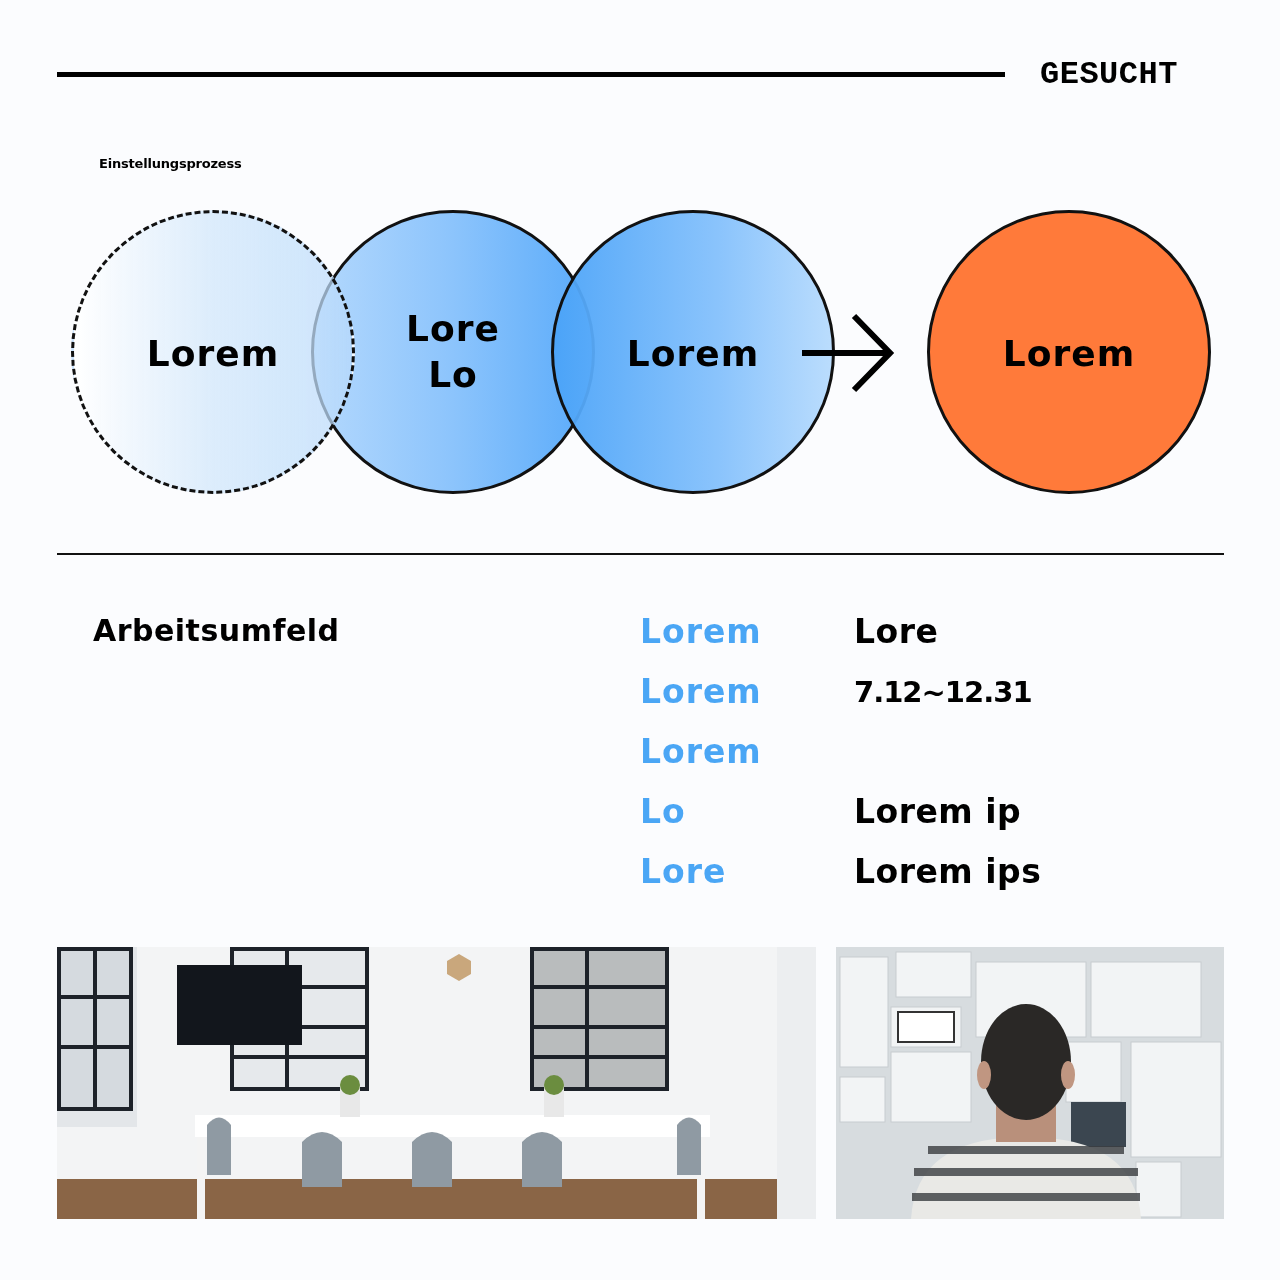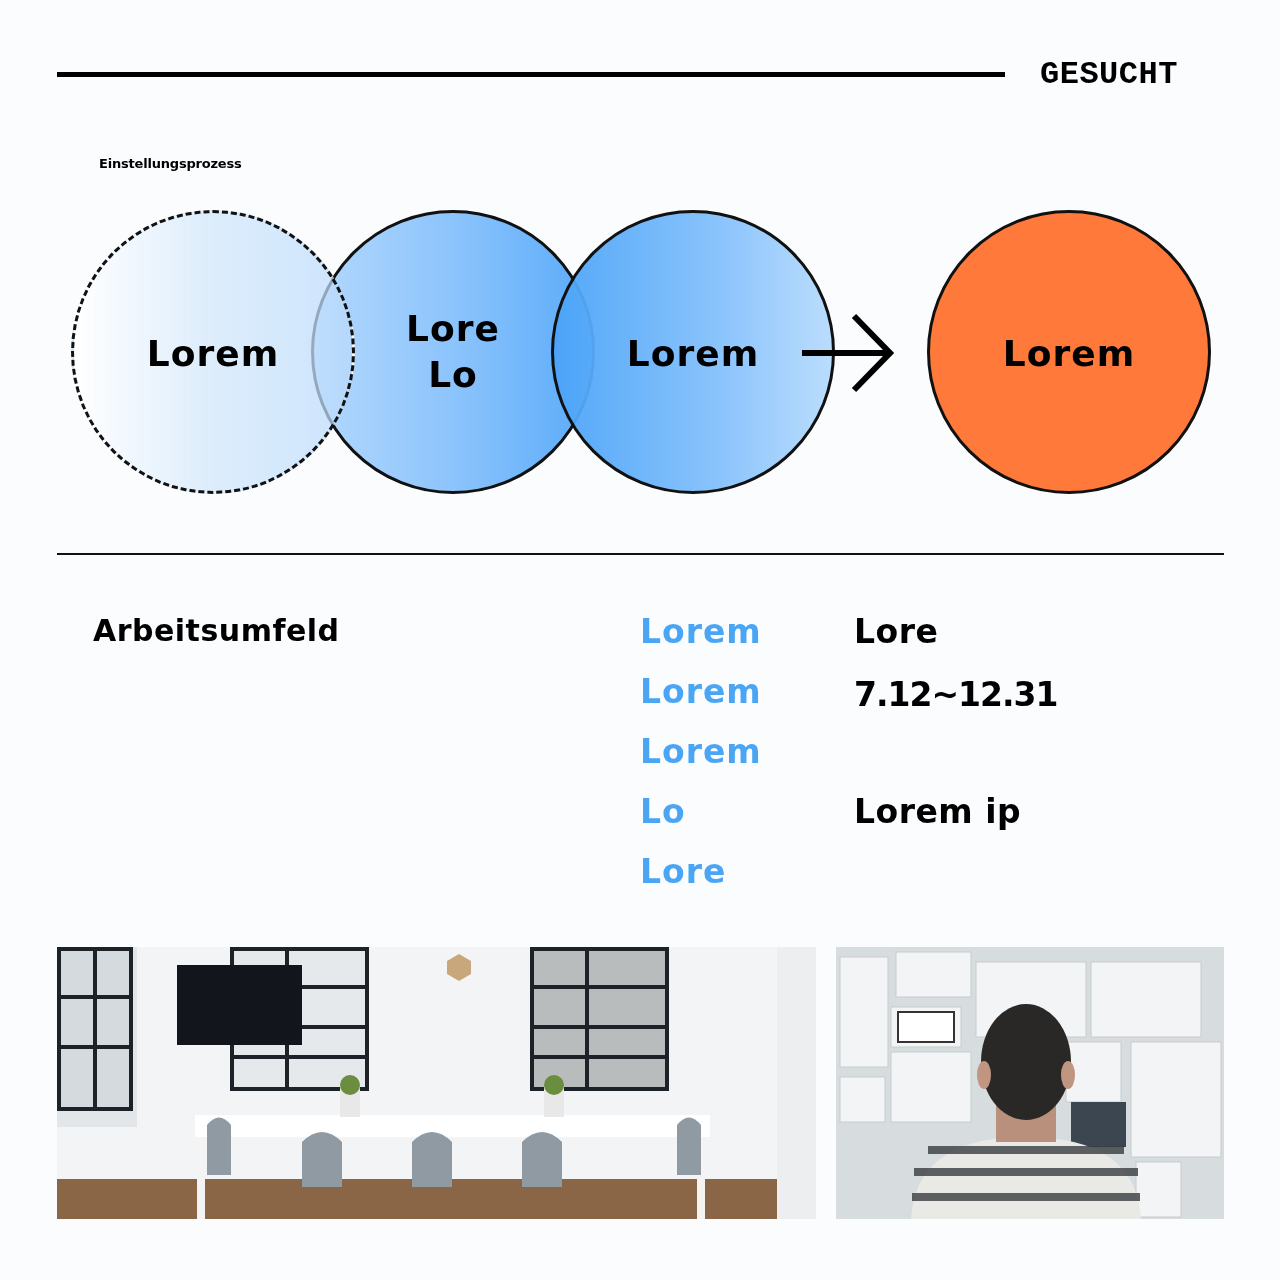--- a/index.html
+++ b/index.html
@@ -23,21 +23,21 @@
         background: linear-gradient(90deg, #4aa3f8 0%, #85c1fc 60%, #b7dbfd 100%); z-index: 1; }
   .c4 { left: 927px; top: 210px; width: 284px; height: 284px; border: 3px solid #111; background: #ff7a3a; }
   .c1 span, .c3 span, .c4 span { position: relative; top: 2px; }
   .arrow { left: 800px; top: 310px; width: 100px; height: 86px; z-index: 2; }
   .rule-mid { left: 57px; top: 553px; width: 1167px; height: 2px; background: #111; }
   .section-title { left: 93px; top: 613px; font-size: 30px; font-weight: 700; font-family: "DejaVu Sans", sans-serif; letter-spacing: 0.5px; }
   .row { position: absolute; left: 640px; height: 60px; width: 600px; }
   .row .label { position: absolute; left: 0; top: 0; color: #4aa6f5; font-family: "DejaVu Sans", sans-serif; font-weight: 700; font-size: 33px; letter-spacing: 1px; }
   .row .value { position: absolute; left: 214px; top: 0; font-family: "DejaVu Sans", sans-serif; font-weight: 700; font-size: 33px; letter-spacing: 0.5px; }
   .row .value.plain { font-weight: 700; font-size: 29px; top: 3px; letter-spacing: 1px; }
-  .row .value.date { font-size: 33px; top: 3px; letter-spacing: -1px; }
+  .row .value.date { font-size: 29px; top: 3px; letter-spacing: -1px; }
   .photo { top: 947px; height: 272px; overflow: hidden; }
   .p1 { left: 57px; width: 759px; background: #eef0f2; }
   .p2 { left: 836px; width: 388px; background: #d9dde0; }
 </style>
 </head>
 <body>
 
 <div class="abs rule-top"></div>
 <div class="abs title">GESUCHT</div>
 <div class="abs subtitle">Einstellungsprozess</div>
@@ -75,20 +75,21 @@
 </div>
 <div class="row" style="top:732px">
   <span class="label">Lorem</span>
 </div>
 <div class="row" style="top:792px">
   <span class="label">Lo</span>
   <span class="value">Lorem ip</span>
 </div>
 <div class="row" style="top:852px">
   <span class="label">Lore</span>
+  <span class="value">Lorem ips</span>
 </div>
 
 <div class="abs photo p1" title="Bright meeting room with white table, grey chairs and black-framed windows">
   <svg width="759" height="272" viewBox="0 0 759 272">
     <rect x="0" y="0" width="759" height="272" fill="#f3f4f5"></rect>
     <rect x="0" y="0" width="80" height="180" fill="#e3e6e9"></rect>
     <g stroke="#1d2229" stroke-width="4" fill="#d5dadf">
       <rect x="2" y="2" width="72" height="160"></rect>
       <line x1="38" y1="2" x2="38" y2="162"></line>
       <line x1="2" y1="50" x2="74" y2="50"></line>

